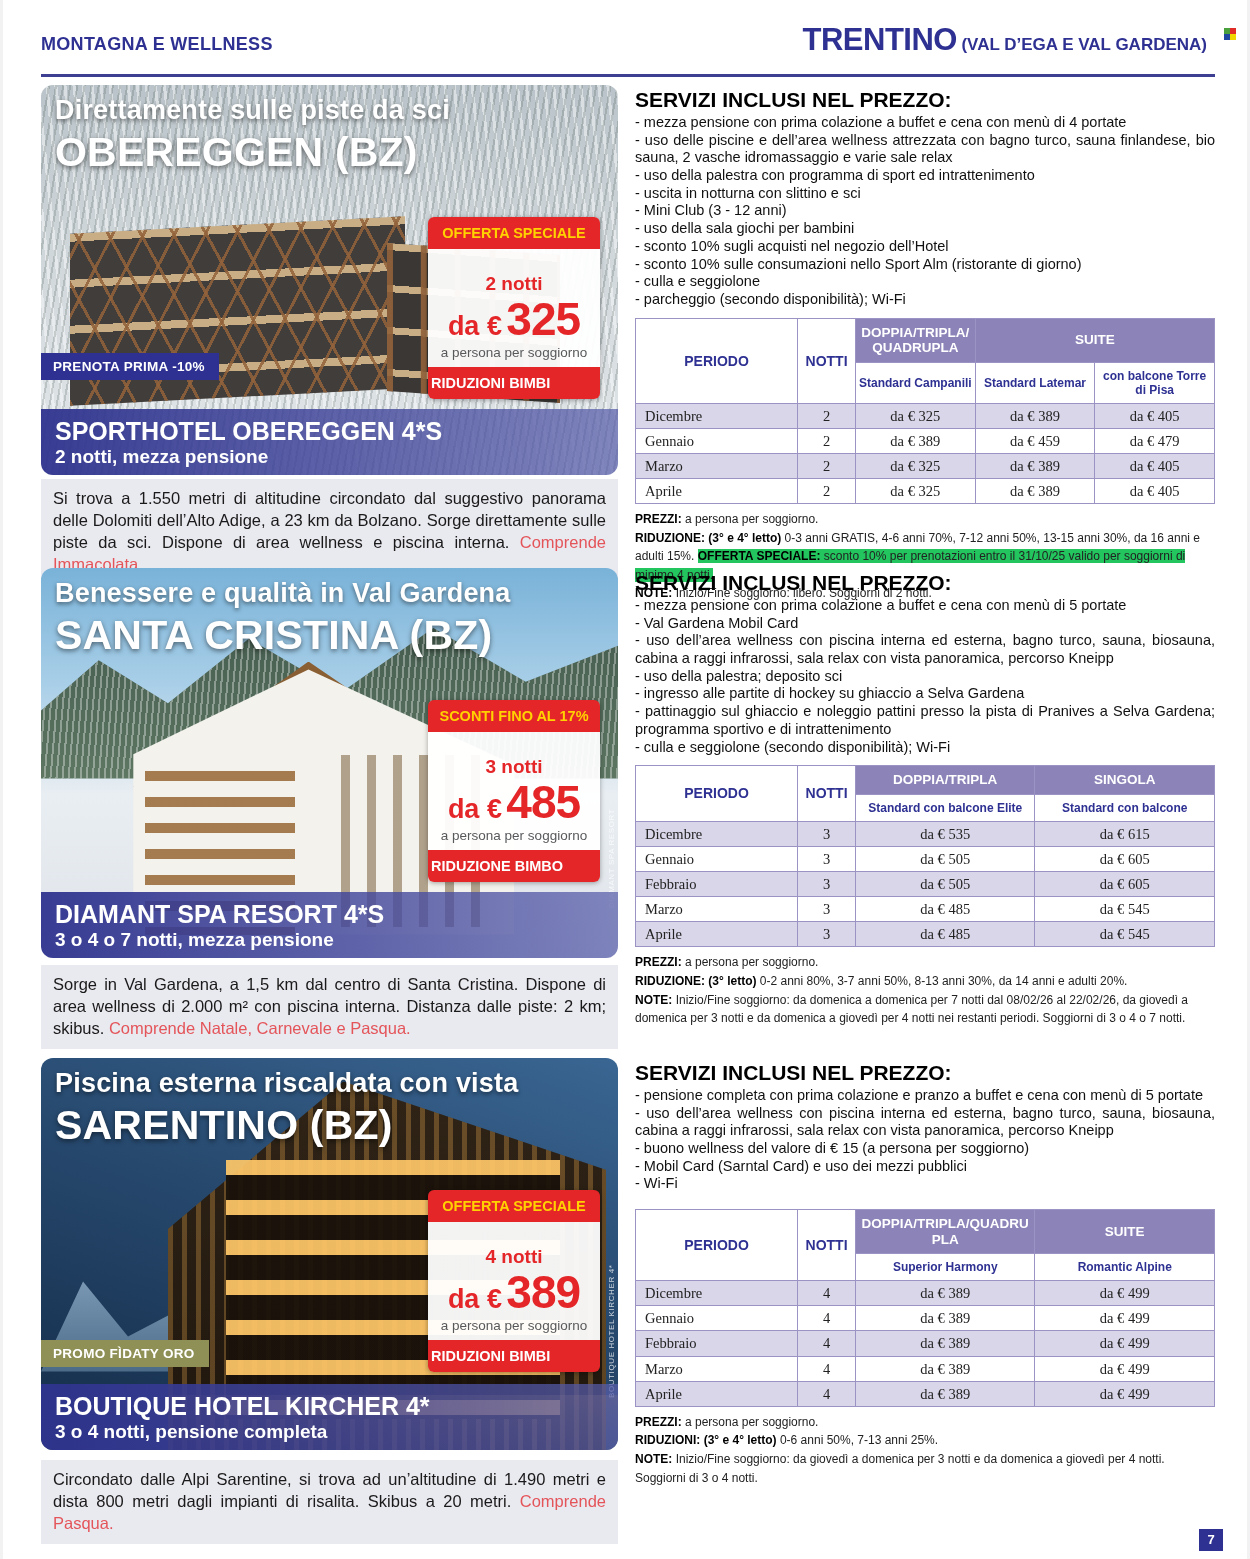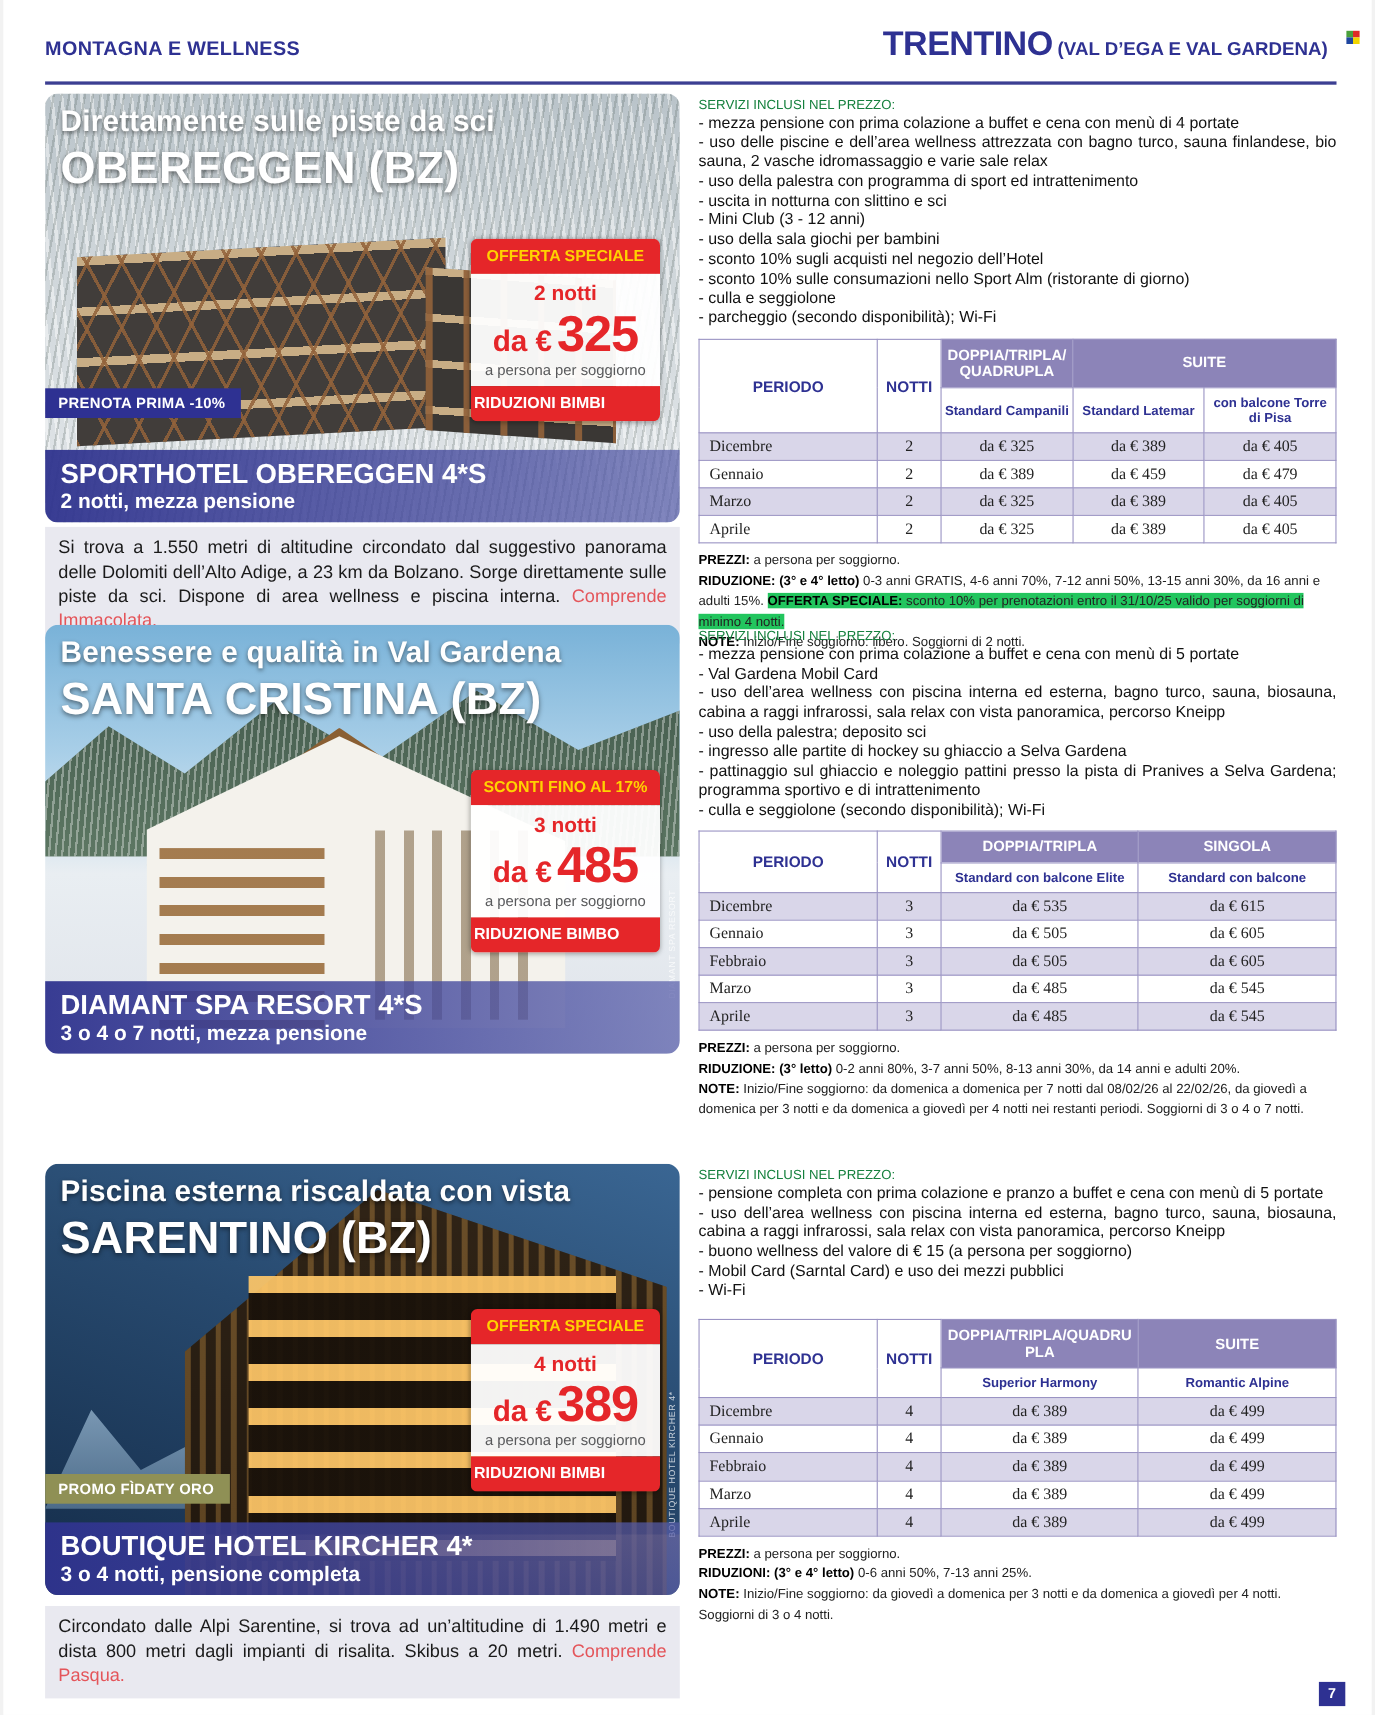--- a/index.html
+++ b/index.html
@@ -66,21 +66,21 @@
      background:linear-gradient(180deg, rgba(255,190,90,.25), rgba(255,190,90,.05));}
 
   .tagline{position:absolute;left:14px;top:10px;color:#fff;font-weight:bold;font-size:27px;
      text-shadow:0 2px 4px rgba(0,0,0,.5);letter-spacing:.2px;}
   .location{position:absolute;left:14px;top:44px;color:#fff;font-weight:bold;font-size:41px;
      text-shadow:0 2px 5px rgba(0,0,0,.5);letter-spacing:.2px;}
 
   .offer{position:absolute;right:18px;top:132px;width:172px;border-radius:6px;overflow:hidden;
      box-shadow:0 1px 5px rgba(0,0,0,.35);}
   .offer-top{background:#e52629;color:#ffd200;font-weight:bold;font-size:14.5px;text-align:center;padding:8px 3px;}
-  .offer-mid{background:rgba(255,255,255,.95);text-align:center;padding:8px 4px 7px;}
+  .offer-mid{background:rgba(255,255,255,.95);text-align:center;padding:24px 4px 7px;}
   .offer-nights{color:#e52629;font-weight:bold;font-size:19px;}
   .offer-price{color:#e52629;font-weight:bold;line-height:1;margin-top:1px;}
   .offer-da{font-size:27px;} .offer-num{font-size:46px;letter-spacing:-1px;}
   .offer-per{color:#58595b;font-size:13.5px;margin-top:3px;}
   .offer-bottom{background:#e52629;color:#ffffff;font-weight:bold;font-size:14.5px;text-align:left;padding:8px 3px;}
 
   .badge{position:absolute;left:0;top:268px;color:#fff;font-weight:bold;font-size:13.5px;
      padding:6px 14px 6px 12px;letter-spacing:.3px;}
   .badge-blue{background:#2e3192;} .badge-olive{background:#8f9055;margin-top:12px;}
 
@@ -95,21 +95,21 @@
 
   
   .desc{position:absolute;left:38px;width:577px;box-sizing:border-box;background:#e9e9f0;
      padding:9px 12px;font-size:16.5px;line-height:1.33;color:#1a1a1a;text-align:justify;}
   #desc1{top:479px;} #desc2{top:965px;} #desc3{top:1460px;}
   .desc .red{color:#e4555a;}
 
   
   .rcol{position:absolute;left:632px;width:580px;}
   #rcol1{top:88px;} #rcol2{top:571px;} #rcol3{top:1061px;}
-  .svc-title{font-weight:normal;font-size:12px;color:#15803d;margin-bottom:2px;}
+  .svc-title{font-weight:bold;font-size:21px;color:#000000;margin-bottom:2px;}
   .svc-item{font-size:14.5px;line-height:1.22;color:#111;text-align:justify;}
 
   table.price-table{width:100%;border-collapse:collapse;margin-top:9px;table-layout:fixed;}
   #rcol3 table.price-table{margin-top:16px;}
   .price-table th,.price-table td{border:1px solid #9a93c3;overflow-wrap:anywhere;}
   .th-plain{background:#fff;color:#2e3192;font-weight:bold;font-size:14px;text-align:center;padding:4px;border-radius:17px;}
   .th-group{background:#8c84b8;color:#fff;font-weight:bold;font-size:13.5px;text-align:center;padding:6px 4px;line-height:1.15;}
   .th-sub{background:#fff;color:#2e3192;font-weight:bold;font-size:12px;text-align:center;padding:6px 2px;}
   .price-table td{font-size:14.5px;color:#222;padding:3px 16px;text-align:center;line-height:1.25;font-family:Liberation Serif, serif;}
   .td-period{text-align:left !important;padding-left:9px !important;}
@@ -263,20 +263,23 @@
         <div class="offer-per">a persona per soggiorno</div>
       </div>
       <div class="offer-bottom">RIDUZIONE BIMBO</div>
     </div>
     <div class="vcredit">DIAMANT SPA RESORT</div>
     <div class="namebar">
       <div class="hotel-name">DIAMANT SPA RESORT 4*S</div>
       <div class="hotel-sub">3 o 4 o 7 notti, mezza pensione</div>
     </div>
   </div>
+  <div class="desc" id="desc2">
+    <span>Sorge in Val Gardena, a 1,5 km dal centro di Santa Cristina. Dispone di area wellness di 2.000 m² con piscina interna. Distanza dalle piste: 2 km; skibus. </span><span class="red">Comprende Natale, Carnevale e Pasqua.</span>
+  </div>
   <div class="rcol" id="rcol2">
     <div class="svc-title">SERVIZI INCLUSI NEL PREZZO:</div>
     <div class="svc-list">
         <div class="svc-item">- mezza pensione con prima colazione a buffet e cena con menù di 5 portate</div>
         <div class="svc-item">- Val Gardena Mobil Card</div>
         <div class="svc-item">- uso dell’area wellness con piscina interna ed esterna, bagno turco, sauna, biosauna, cabina a raggi infrarossi, sala relax con vista panoramica, percorso Kneipp</div>
         <div class="svc-item">- uso della palestra; deposito sci</div>
         <div class="svc-item">- ingresso alle partite di hockey su ghiaccio a Selva Gardena</div>
         <div class="svc-item">- pattinaggio sul ghiaccio e noleggio pattini presso la pista di Pranives a Selva Gardena; programma sportivo e di intrattenimento</div>
         <div class="svc-item">- culla e seggiolone (secondo disponibilità); Wi-Fi</div>

